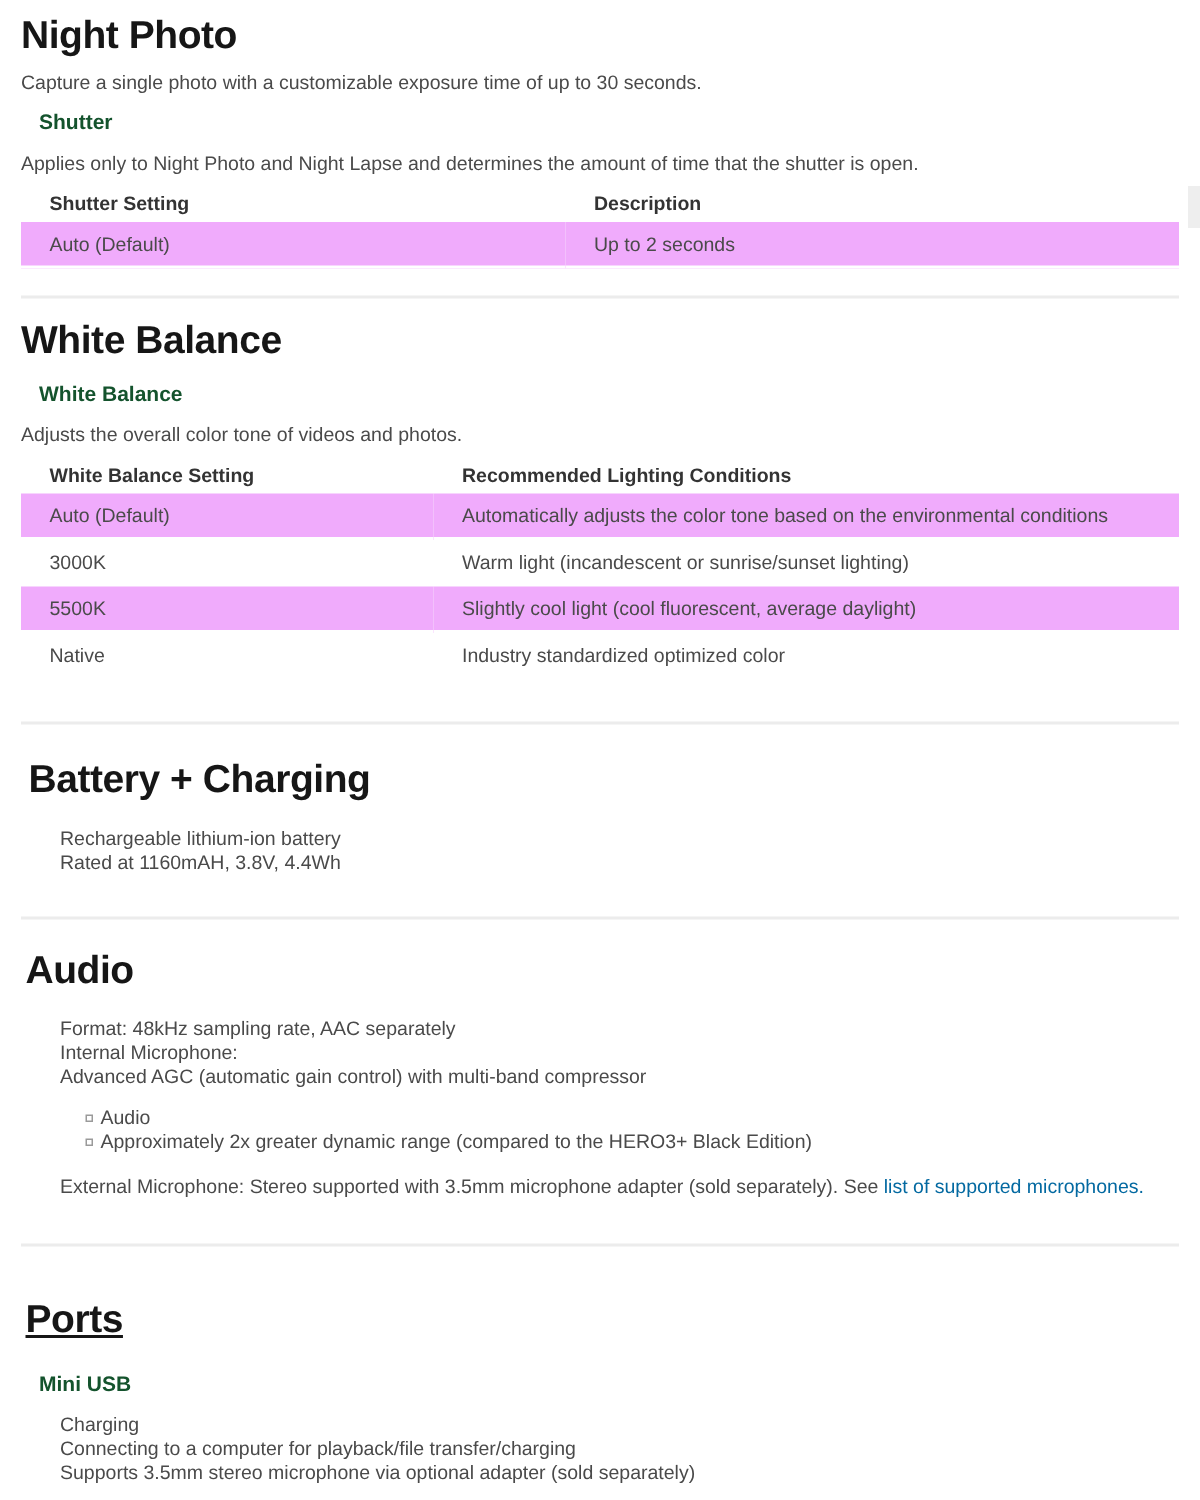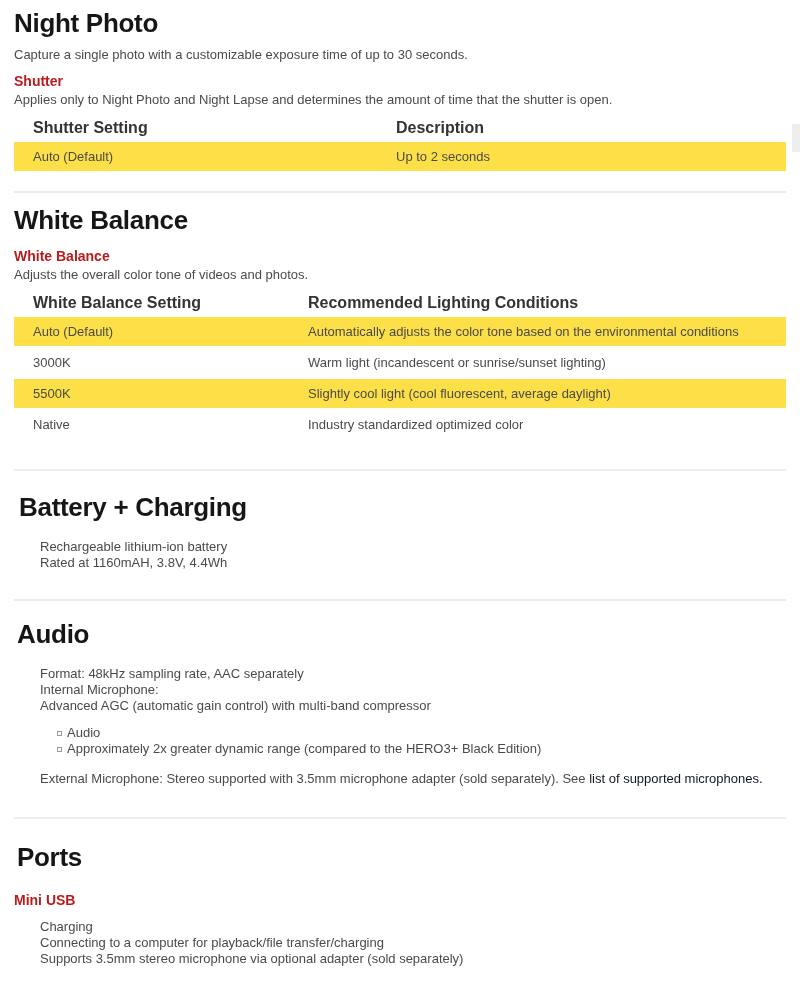--- a/index.html
+++ b/index.html
@@ -6,37 +6,37 @@
   html, body { margin: 0; padding: 0; }
   body {
     width: 800px; height: 1000px; overflow: hidden;
     background: #ffffff;
     font-family: "Liberation Sans", "DejaVu Sans", sans-serif;
     font-size: 13px; color: #4a4a4a;
   }
   .content { position: relative; width: 800px; padding: 0 14px; }
 
   h1 { font-size: 26px; font-weight: bold; color: #161616; letter-spacing: -0.3px; margin: 0; }
-  h3 { font-size: 14px; font-weight: bold; color: #b91c1c; margin: 0; }
+  h3 { font-size: 14px; font-weight: bold; color: #14532d; margin: 12px; }
   p  { margin: 0; line-height: 16px; }
 
   .sec-night h1 { padding-top: 8px; }
   .sec-night .intro { margin-top: 8px; }
   .sec-night h3 { margin-top: 10px; }
   .sec-night .subdesc { margin-top: 3px; }
 
   table.spec-table { width: 100%; border-collapse: separate; border-spacing: 0; margin-top: 6px; }
   table.spec-table th {
-    text-align: left; font-size: 16px; font-weight: bold; color: #333;
+    text-align: left; font-size: 13px; font-weight: bold; color: #333;
     padding: 5px 10px 5px 19px;
   }
   table.spec-table td {
     font-size: 13px; color: #4a4a4a;
     padding: 7px 10px 7px 19px;
-    background: #fde047;
+    background: #f0abfc;
     border-bottom: 2px solid #ffffff;
   }
   table.spec-table tbody tr:nth-child(even) td { background: #ffffff; }
   table.t-shutter col.c1 { width: 363px; }
   table.t-wb col.c1 { width: 275px; }
 
   hr.divider { border: 0; border-top: 2px solid #ececec; margin: 0; }
   hr.d1 { margin-top: 18px; }
   hr.d2 { margin-top: 28px; }
   hr.d3 { margin-top: 28px; }
@@ -51,23 +51,23 @@
   .plain-lines div { line-height: 16px; }
 
   .sec-audio h1 { margin-top: 18px; padding-left: 3px; }
   ul.bullets { list-style: none; margin: 11px 0 0 0; padding: 0 0 0 53px; }
   ul.bullets li { position: relative; line-height: 16px; }
   ul.bullets li::before {
     content: ""; position: absolute; left: -10px; top: 6px;
     width: 3px; height: 3px; border: 1px solid #9a9a9a; background: transparent;
   }
   .ext-mic { margin-top: 14px; padding-left: 26px; line-height: 16px; }
-  a.doc-link { color: #0f172a; text-decoration: none; }
+  a.doc-link { color: #0369a1; text-decoration: none; }
 
-  .sec-ports h1 { margin-top: 23px; padding-left: 3px; }
+  .sec-ports h1 { margin-top: 33px; padding-left: 3px; text-decoration: underline; }
   .sec-ports h3.usb { margin-top: 19px; }
   .sec-ports .plain-lines { margin-top: 11px; }
 
   .row-fragment { position: absolute; right: 0; top: 124px; width: 8px; height: 28px; background: #eeeeee; }
 </style>
 </head>
 <body>
 
 <div class="content">
 

